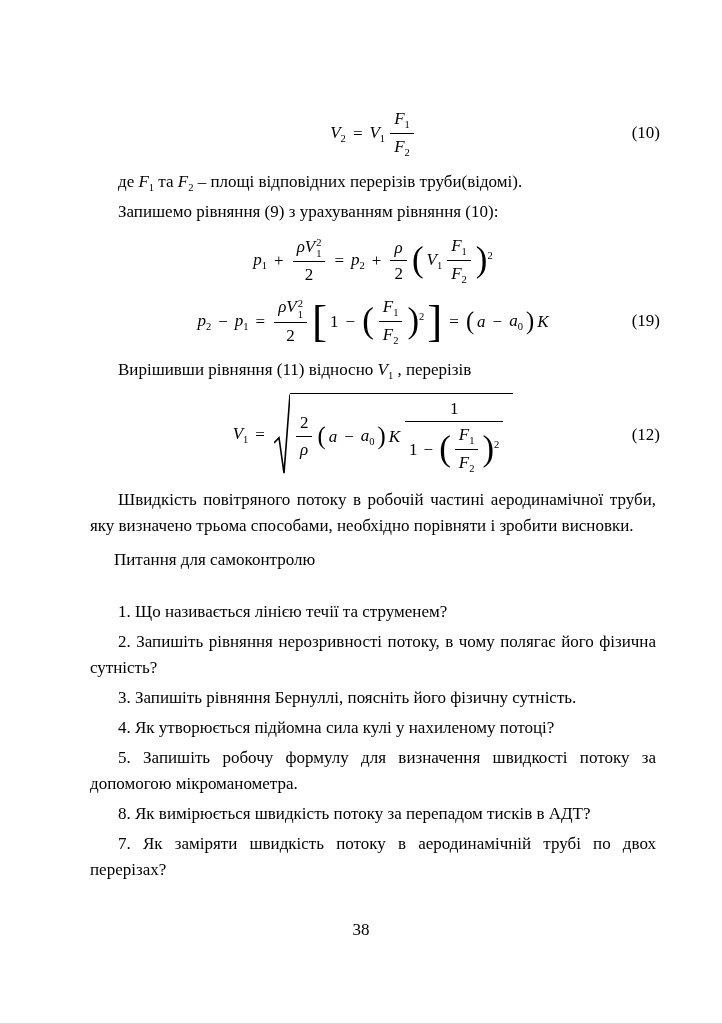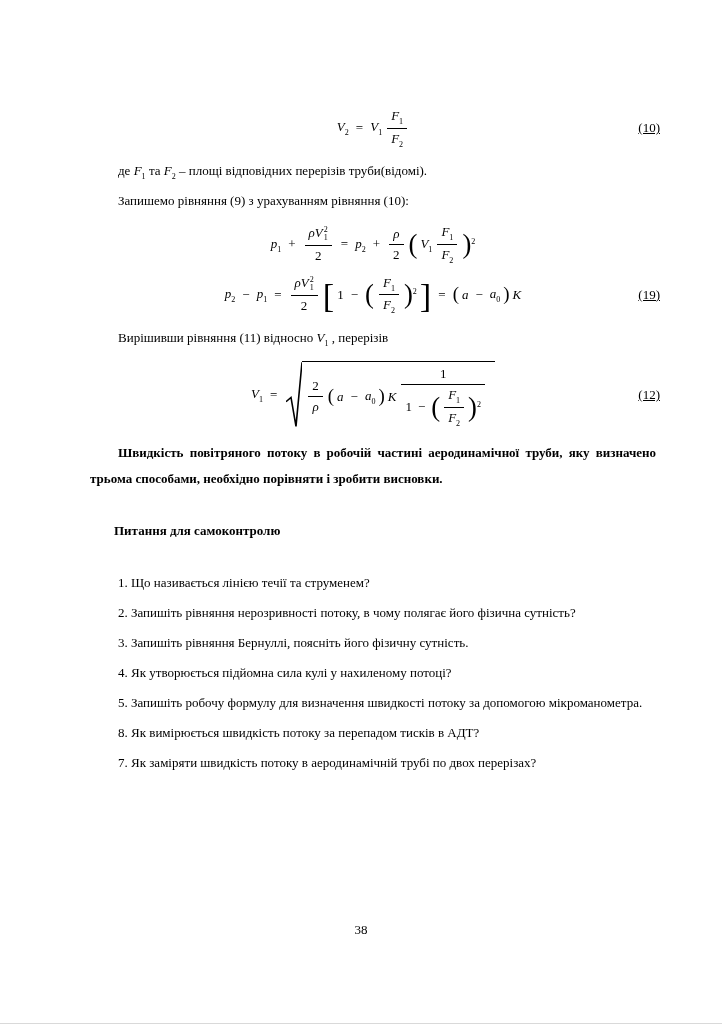--- a/index.html
+++ b/index.html
@@ -1,46 +1,46 @@
 <!DOCTYPE html>
 <html><head>
 <meta charset="utf-8">
 <style>
   * { box-sizing: border-box; }
   html, body { margin: 0; padding: 0; background: #ffffff; }
   .page {
     width: 722px; height: 1024px; margin: 0 auto; background: #fff; color: #000;
-    font-family: "Liberation Serif", serif; font-size: 13px; line-height: 26px;
+    font-family: "Liberation Serif", serif; font-size: 17px; line-height: 26px;
     padding: 98px 62px 0 86px; position: relative; border-bottom: 1px solid #d9d9d9;
   }
   p { margin: 4px; text-align: justify; text-indent: 28px; }
   .it { font-style: italic; }
   .rm { font-style: normal; }
   sub, sup { font-size: 0.62em; font-style: normal; line-height: 1; }
   sup.hi { vertical-align: 1.15em; }
   .tok { white-space: nowrap; }
   .op { font-style: normal; margin: 0 4px; }
   .meq { display: inline-flex; align-items: center; gap: 3px; font-style: italic; line-height: 1.25; }
   .frac { display: inline-flex; flex-direction: column; align-items: stretch; text-align: left; margin: 0 2px; }
   .fnum, .fden { display: flex; justify-content: center; align-items: center; gap: 2px; padding: 0 4px; }
   .fnum { border-bottom: 1px solid #000; padding-bottom: 2px; }
   .fden { padding-top: 2px; }
   .ss { display: inline-flex; flex-direction: column; align-items: flex-start; font-size: 0.62em; line-height: 1.05; font-style: normal; vertical-align: middle; margin-left: 1px; }
   .par { font-style: normal; line-height: 1; font-weight: 400; }
   .p0 { font-size: 1.45em; }
   .p1 { font-size: 2.05em; }
   .p2 { font-size: 2.65em; }
   .eqrow { position: relative; display: flex; justify-content: center; align-items: center; margin: 10px 0; }
-  .eqnum { position: absolute; right: 0; top: 50%; transform: translateY(-50%); font-style: normal; text-decoration: underline; }
+  .eqnum { position: absolute; right: 0; top: 50%; transform: translateY(-50%); font-style: normal; }
   .sqrt { display: inline-flex; align-items: stretch; margin-left: 2px; }
   .sqrt-sign { width: 16px; flex: 0 0 16px; }
   .sqrt-body { display: inline-flex; align-items: center; gap: 3px; border-top: 1.5px solid #000; padding: 4px 8px 2px 4px; }
-  .heading { font-weight: bold; margin: 26px 0 26px; }
+  .heading { font-weight: normal; margin: 8px 0 26px; }
   .pagenum { position: absolute; left: 0; right: 0; bottom: 80px; text-align: center; }
-  .sp-top { margin-top: 6px; font-weight: bold; }
+  .sp-top { margin-top: 6px; }
 </style>
 </head>
 <body>
 
 <div class="page">
 
   <div class="eqrow">
     <span class="meq">
       <span class="tok"><span class="it">V</span><sub>2</sub></span>
       <span class="op">=</span>

